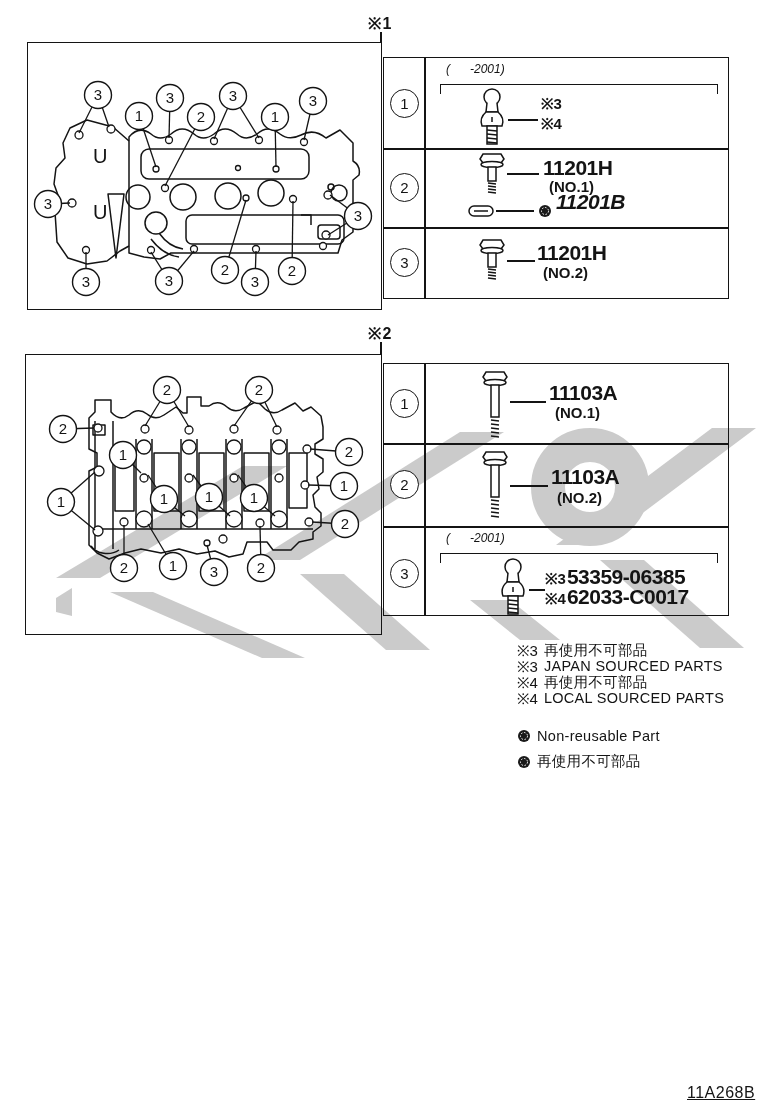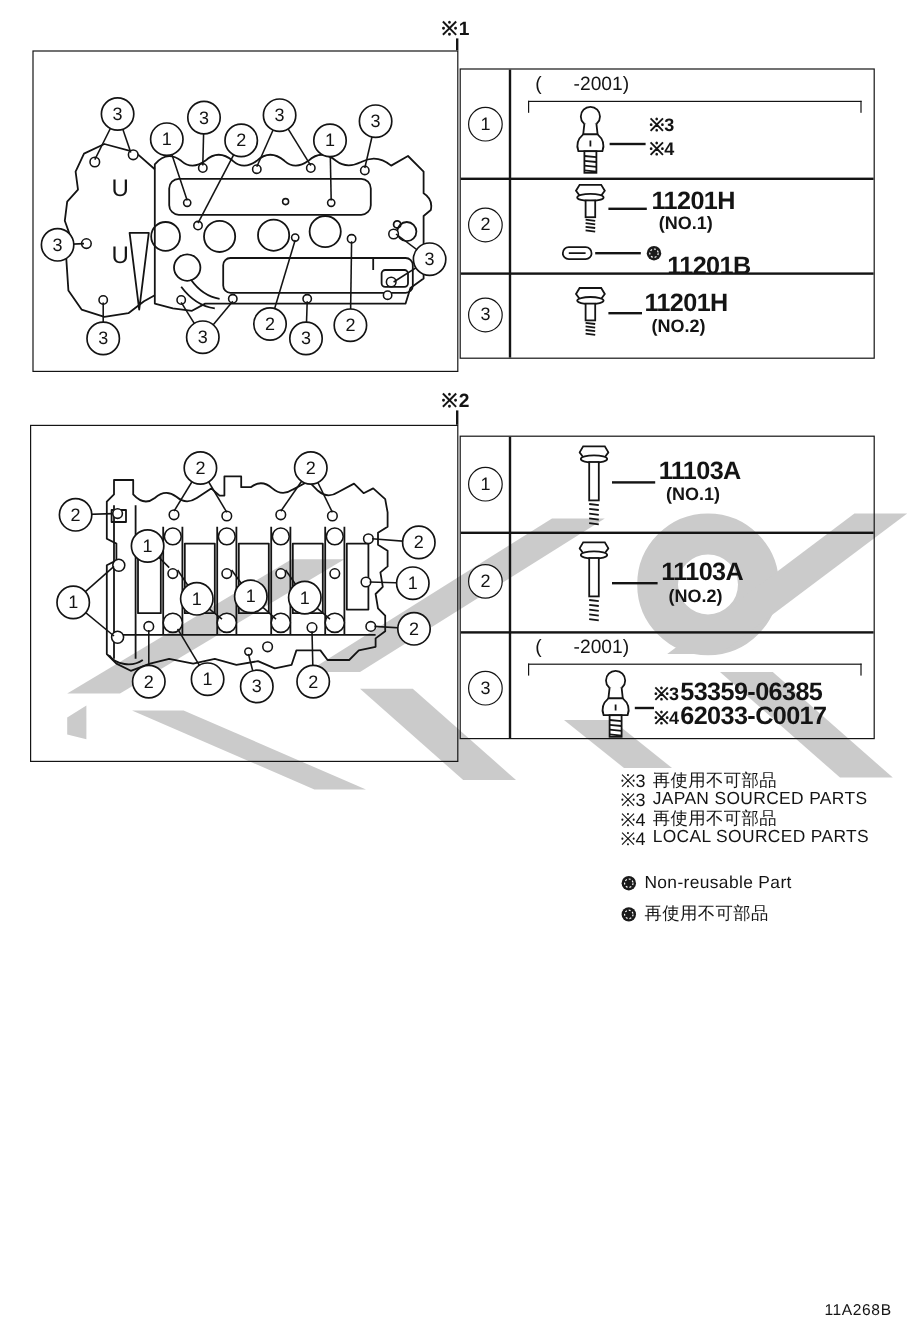--- a/index.html
+++ b/index.html
@@ -11,28 +11,28 @@
   .ref-tick{width:2px;background:#141414;}
   .dbox{border:1.6px solid #141414;background:transparent;}
   .tbl{border:1.6px solid #141414;background:transparent;}
   .vline{position:absolute;top:0;bottom:0;width:1.5px;background:#141414;}
   .hline-row{position:absolute;left:0;right:0;height:1.5px;background:#141414;}
   .badge{position:absolute;width:27px;height:27px;border:1.5px solid #141414;border-radius:50%;
          display:flex;align-items:center;justify-content:center;font-size:15px;background:#fff;}
   .partnum{font-size:21px;font-weight:bold;letter-spacing:-0.5px;white-space:nowrap;}
   .qual{font-size:15px;font-weight:bold;margin-right:1px;white-space:nowrap;}
   .subnum{font-size:15px;white-space:nowrap;font-weight:bold;}
-  .daterange{font-size:16px;white-space:pre;}
+  .daterange{font-size:12px;white-space:pre;font-style:italic;}
   .bracket{border-top:1.5px solid #141414;border-left:1.5px solid #141414;border-right:1.5px solid #141414;height:9px;}
   .leader{height:1.6px;background:#141414;}
   .pline{display:flex;align-items:baseline;}
   .legend-line{position:absolute;display:flex;align-items:center;gap:6px;white-space:nowrap;}
   .legend-sym{font-size:15px;}
   .legend-txt{font-size:14.5px;letter-spacing:0.3px;}
-  .doccode{font-size:13px;letter-spacing:0.5px;}
+  .doccode{font-size:16px;letter-spacing:0.5px;text-decoration:underline;}
   .wm{fill:#cbcbcb;}
 </style>
 </head>
 <body>
 
 <div id="page">
 
   <svg class="abs" style="left:0;top:0;" width="760" height="1112" viewBox="0 0 760 1112">
     <g class="wm">
       <polygon points="243,466 287,466 100,578 56,578"></polygon>
@@ -197,21 +197,21 @@
     <g fill="#fff" stroke="#141414" stroke-width="1.5">
       <rect x="1" y="2" width="24" height="10" rx="5"></rect>
       <line x1="6" y1="7" x2="20" y2="7"></line>
     </g>
   </svg>
   <div class="abs leader" style="left:496px;top:210px;width:38px;"></div>
   <svg class="abs" style="left:538px;top:204px;" width="14" height="14" viewBox="0 0 14 14">
     <circle cx="7" cy="7" r="6" fill="#1a1a1a"></circle>
     <circle cx="7" cy="7" r="3.5" fill="none" stroke="#fff" stroke-width="1" stroke-dasharray="1.6,1.6"></circle>
   </svg>
-  <div class="abs partnum" style="left:556px;top:210px;">11201B</div>
+  <div class="abs partnum" style="left:556px;top:190px;font-style:italic;">11201B</div>
 
   <svg class="abs" style="left:479px;top:238px;" width="26" height="46" viewBox="0 0 26 46">
     <g fill="#fff" stroke="#141414" stroke-width="1.5">
       <polygon points="4,2 22,2 25,7 22,11 4,11 1,7"></polygon>
       <ellipse cx="13" cy="12.5" rx="11" ry="3"></ellipse>
       <rect x="9" y="15" width="8" height="14"></rect>
       <line x1="9" y1="31" x2="17" y2="32"></line>
         <line x1="9" y1="34" x2="17" y2="35"></line>
       <line x1="9" y1="37" x2="17" y2="38"></line>
         <line x1="9" y1="40" x2="17" y2="41"></line>

